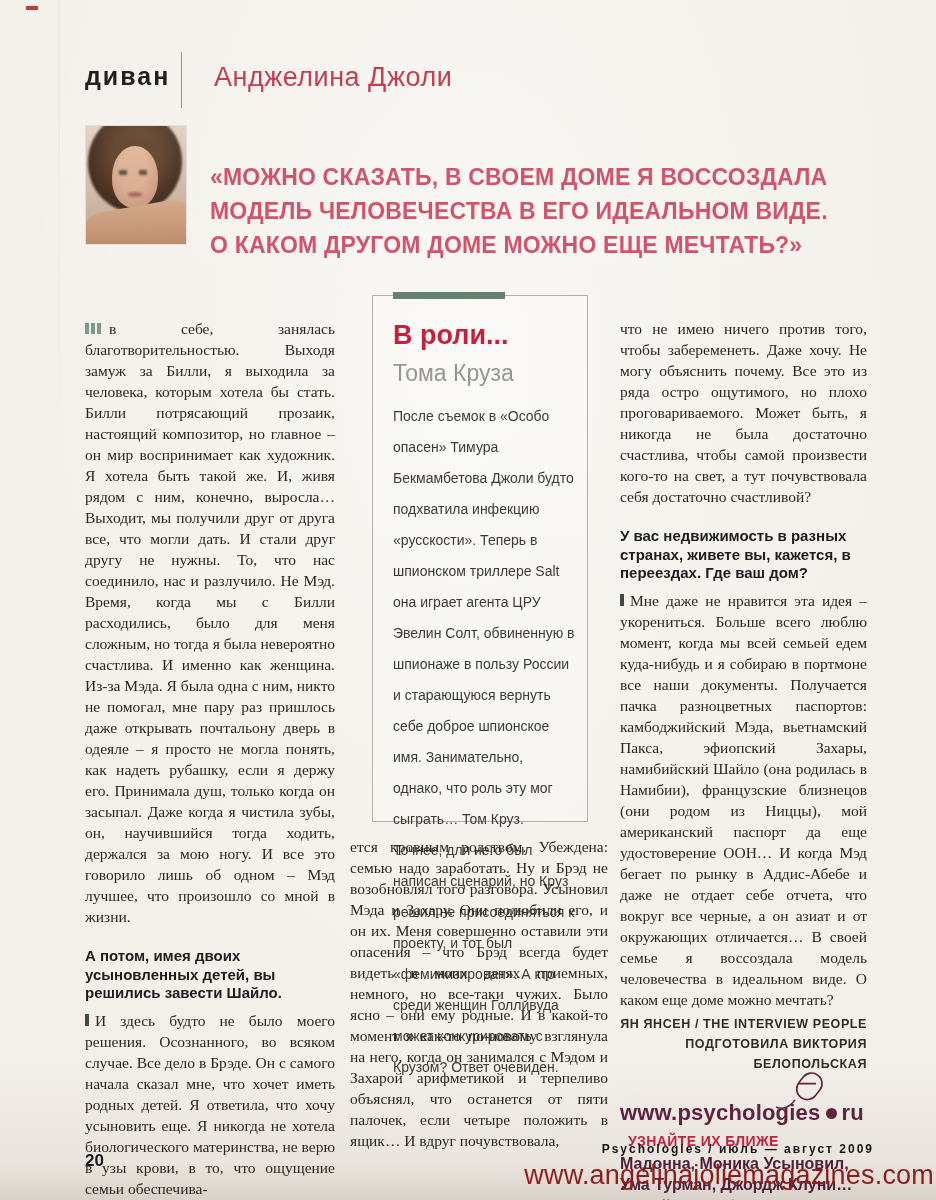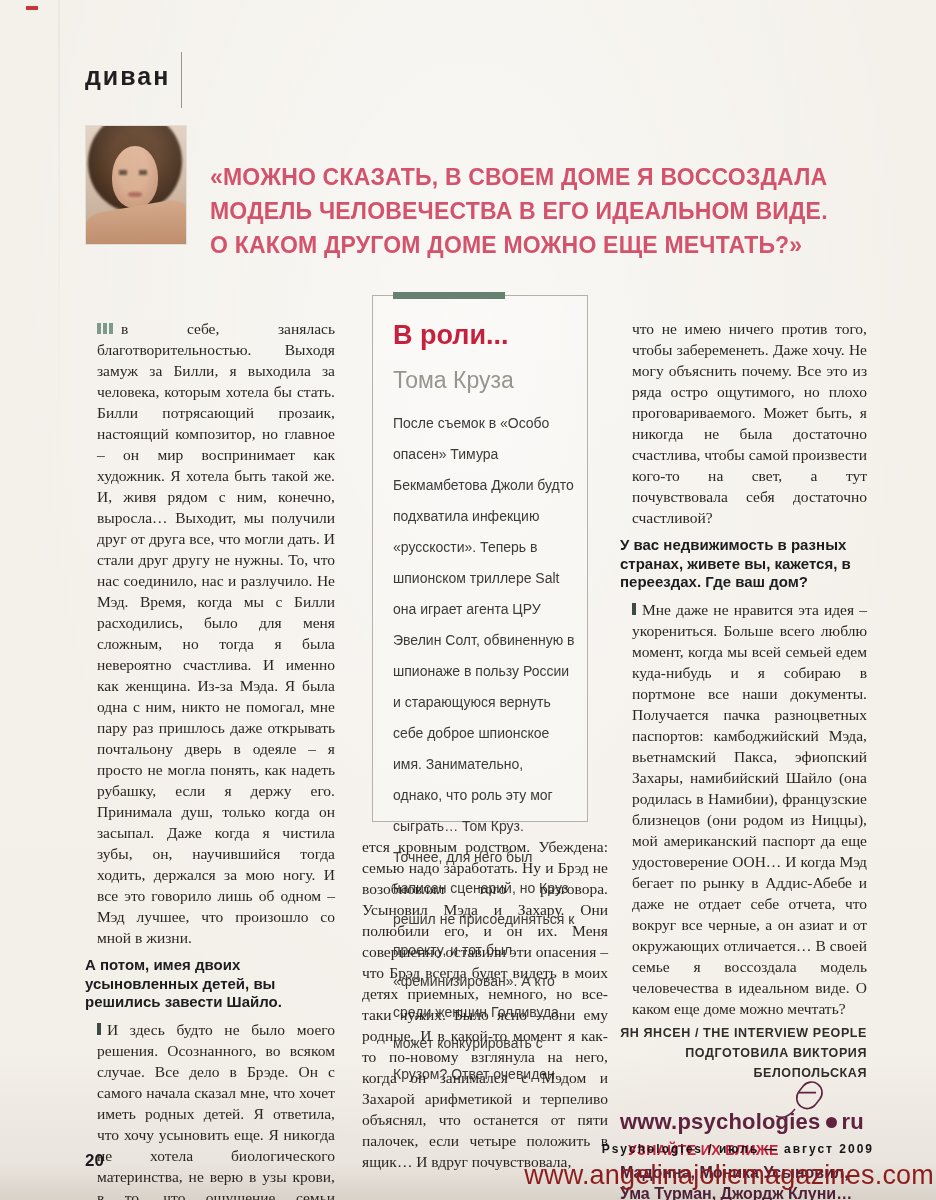--- a/index.html
+++ b/index.html
@@ -41,37 +41,37 @@
   .photo .arms { position:absolute; left:-6px; bottom:-14px; width:118px; height:52px; border-radius:26px;
     background:linear-gradient(180deg,#dcae8d,#c89270); transform:rotate(-10deg); filter:blur(.6px); }
   .photo .shade { position:absolute; inset:0; background:linear-gradient(200deg, rgba(255,255,255,.12), rgba(60,30,10,.12)); }
 
   
   .pull-quote { position:absolute; left:210px; top:160px; width:650px; color:#d4536c;
     font-size:23px; font-weight:bold; letter-spacing:.2px; line-height:34px; }
 
   
   .body-text { font-family:"Liberation Serif", serif; font-size:15.5px; line-height:21px;
-    color:#2c2622; text-align:justify;margin-left:12px; }
+    color:#2c2622; text-align:justify; }
   .question { font-family:"Liberation Sans", sans-serif; font-size:15px; font-weight:bold;
-    line-height:18.5px; color:#1d1c1e; text-align:left; margin:8px 0 7px; }
+    line-height:18.5px; color:#1d1c1e; text-align:left; margin:20px 0 7px; }
   .col { position:absolute; top:318px; }
   .col-left   { left:85px;  width:250px; }
   .col-middle { left:350px; width:258px; top:836px; }
   .col-right  { left:620px; width:247px; }
 
   .marker3 { display:inline-block; margin-right:6px; }
   .marker3 i { display:inline-block; width:4px; height:11px; margin-right:2px; background:#7d9a8a; }
   .marker1 { display:inline-block; width:4px; height:12px; margin-right:6px; background:#3f4a44; }
 
   
   .sidebar-box { position:absolute; left:372px; top:295px; width:216px; height:527px;
     border:1px solid #b5b1aa; padding:24px 12px 0 20px; background:rgba(255,255,255,.25); }
   .box-accent-bar { position:absolute; left:20px; top:-4px; width:112px; height:7px; background:#66816f; }
-  .box-title { font-size:27px; font-weight:bold; color:#c6203c; margin-bottom:16px; }
+  .box-title { font-size:27px; font-weight:bold; color:#c6203c; margin-bottom:9px; }
   .box-subtitle { font-size:23px; color:#98948f; margin-bottom:14px; }
   .box-body { font-size:14px; line-height:31px; color:#3d3a37; }
 
   
   .credits { margin-top:4px; text-align:right; font-size:12.5px; font-weight:bold;
     letter-spacing:.6px; color:#2e2b29; line-height:20px; }
   .promo { position:relative; margin-top:26px; }
   .promo-url { font-size:22px; font-weight:bold; color:#5f2340; letter-spacing:.2px; }
   .url-dot { display:inline-block; width:11px; height:11px; border-radius:50%; background:#5f2340; margin:0 4px 1px 6px; vertical-align:baseline; }
   .mouse-icon { position:absolute; right:34px; top:-30px; }
@@ -86,20 +86,21 @@
 </style>
 </head>
 <body>
 
 <div class="page">
 
   <div class="crop-mark"></div>
 
   <div class="section-label">диван</div>
   <div class="header-divider"></div>
+  <div class="page-title">Анджелина Джоли</div>
 
   <div class="photo">
     <div class="hair"></div>
     <div class="face"></div>
     <div class="eyes"></div>
     <div class="lips"></div>
     <div class="arms"></div>
     <div class="shade"></div>
   </div>
 

